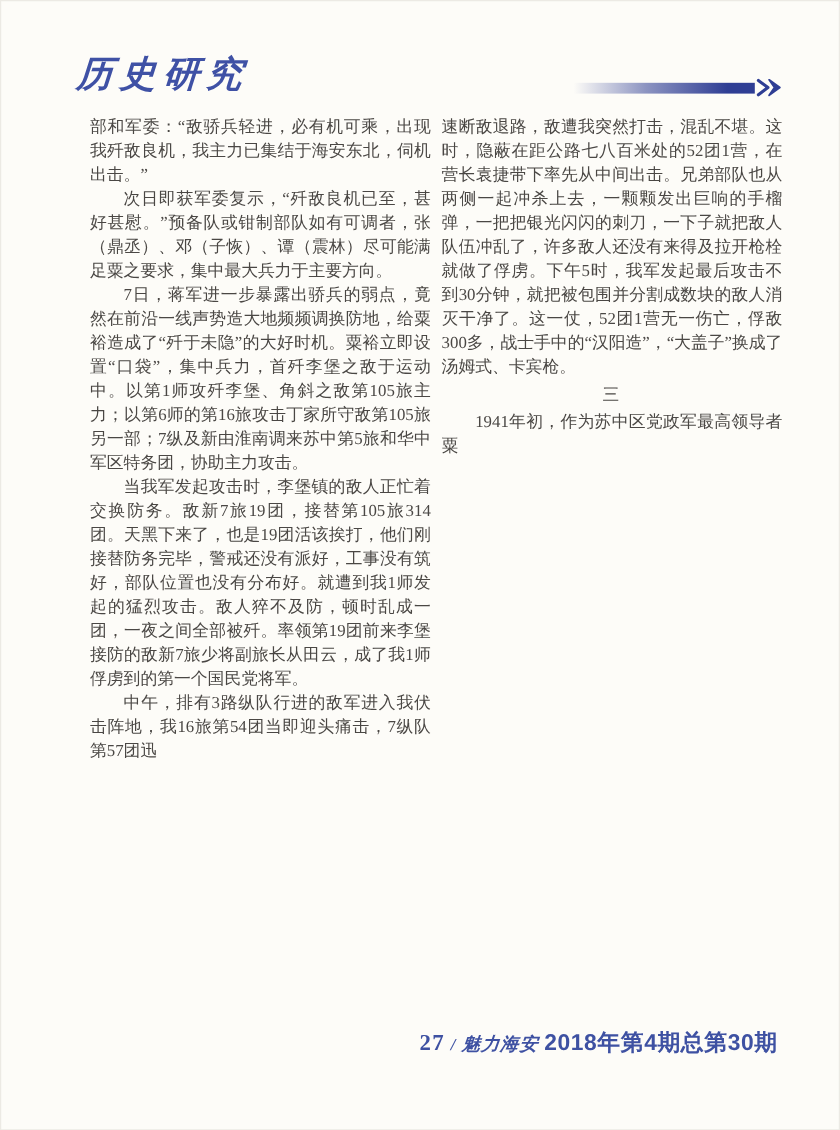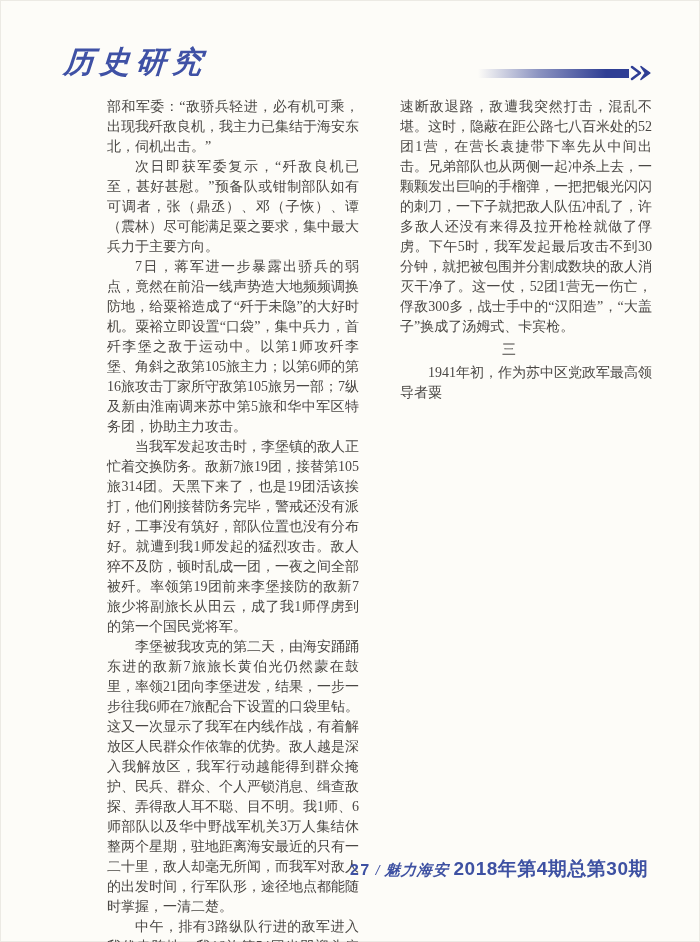--- a/index.html
+++ b/index.html
@@ -60,45 +60,44 @@
     gap: 9px;
   }
   .col {
     width: 284px;
     font-size: 14px;
     line-height: 20px;
     color: #4a4744;
     text-align: justify;
   }
   .para { margin: 0; }
-  .para.indent { text-indent: 2em; margin-left: 32px; }
-  .para.flush { text-indent: 0; margin-left: 32px; }
+  .para.indent { text-indent: 2em; }
+  .para.flush { text-indent: 0; }
   .para.heading {
     text-indent: 0;
     text-align: center;
     margin: 3px 0;
     letter-spacing: 2px;
   }
 
   
   .footer {
     position: absolute;
     top: 856px;
     right: 52px;
     display: flex;
     align-items: baseline;
     gap: 5px;
     color: #3e51a2;
     white-space: nowrap;
   }
   .footer .page-num {
-    font-size: 16px;
+    font-size: 19px;
     font-weight: bold;
     letter-spacing: 1px;
-    font-family: Liberation Mono, monospace;
   }
   .footer .sep {
     font-style: italic;
     font-weight: bold;
     font-size: 14px;
   }
   .footer .logo {
     font-family: "DejaVu Serif", serif;
     font-style: italic;
     font-weight: 900;
@@ -127,21 +126,20 @@
       <path d="M11 1.5 L20 8 L11 14.5 L15.5 8 Z" fill="#2f3e94" stroke="#2f3e94" stroke-width="1.5" stroke-linejoin="round"></path>
     </svg>
   </div>
 
   <div class="columns">
     <div class="col">
         <p class="para flush">部和军委：“敌骄兵轻进，必有机可乘，出现我歼敌良机，我主力已集结于海安东北，伺机出击。”</p>
         <p class="para indent">次日即获军委复示，“歼敌良机已至，甚好甚慰。”预备队或钳制部队如有可调者，张（鼎丞）、邓（子恢）、谭（震林）尽可能满足粟之要求，集中最大兵力于主要方向。</p>
         <p class="para indent">7日，蒋军进一步暴露出骄兵的弱点，竟然在前沿一线声势造大地频频调换防地，给粟裕造成了“歼于未隐”的大好时机。粟裕立即设置“口袋”，集中兵力，首歼李堡之敌于运动中。以第1师攻歼李堡、角斜之敌第105旅主力；以第6师的第16旅攻击丁家所守敌第105旅另一部；7纵及新由淮南调来苏中第5旅和华中军区特务团，协助主力攻击。</p>
         <p class="para indent">当我军发起攻击时，李堡镇的敌人正忙着交换防务。敌新7旅19团，接替第105旅314团。天黑下来了，也是19团活该挨打，他们刚接替防务完毕，警戒还没有派好，工事没有筑好，部队位置也没有分布好。就遭到我1师发起的猛烈攻击。敌人猝不及防，顿时乱成一团，一夜之间全部被歼。率领第19团前来李堡接防的敌新7旅少将副旅长从田云，成了我1师俘虏到的第一个国民党将军。</p>
-        <p class="para indent">李堡被我攻克的第二天，由海安踊踊东进的敌新7旅旅长黄伯光仍然蒙在鼓里，率领21团向李堡进发，结果，一步一步往我6师在7旅配合下设置的口袋里钻。这又一次显示了我军在内线作战，有着解放区人民群众作依靠的优势。敌人越是深入我解放区，我军行动越能得到群众掩护、民兵、群众、个人严锁消息、缉查敌探、弄得敌人耳不聪、目不明。我1师、6师部队以及华中野战军机关3万人集结休整两个星期，驻地距离海安最近的只有一二十里，敌人却毫无所闻，而我军对敌人的出发时间，行军队形，途径地点都能随时掌握，一清二楚。</p>
         <p class="para indent">中午，排有3路纵队行进的敌军进入我伏击阵地，我16旅第54团当即迎头痛击，7纵队第57团迅</p>
       </div>
     <div class="col">
         <p class="para flush">速断敌退路，敌遭我突然打击，混乱不堪。这时，隐蔽在距公路七八百米处的52团1营，在营长袁捷带下率先从中间出击。兄弟部队也从两侧一起冲杀上去，一颗颗发出巨响的手榴弹，一把把银光闪闪的刺刀，一下子就把敌人队伍冲乱了，许多敌人还没有来得及拉开枪栓就做了俘虏。下午5时，我军发起最后攻击不到30分钟，就把被包围并分割成数块的敌人消灭干净了。这一仗，52团1营无一伤亡，俘敌300多，战士手中的“汉阳造”，“大盖子”换成了汤姆式、卡宾枪。</p>
         <p class="para heading">三</p>
         <p class="para indent">1941年初，作为苏中区党政军最高领导者粟</p>
       </div>
   </div>
 
   <div class="footer">

